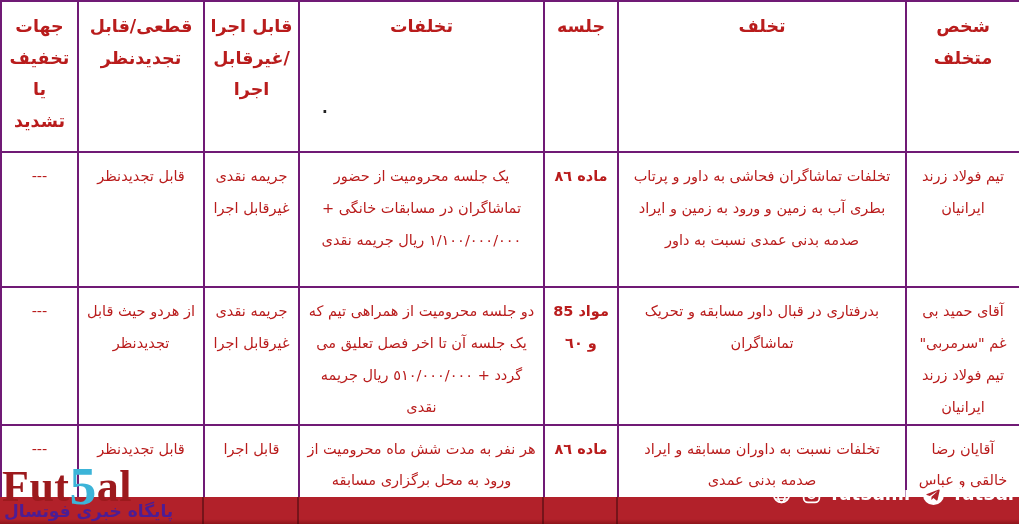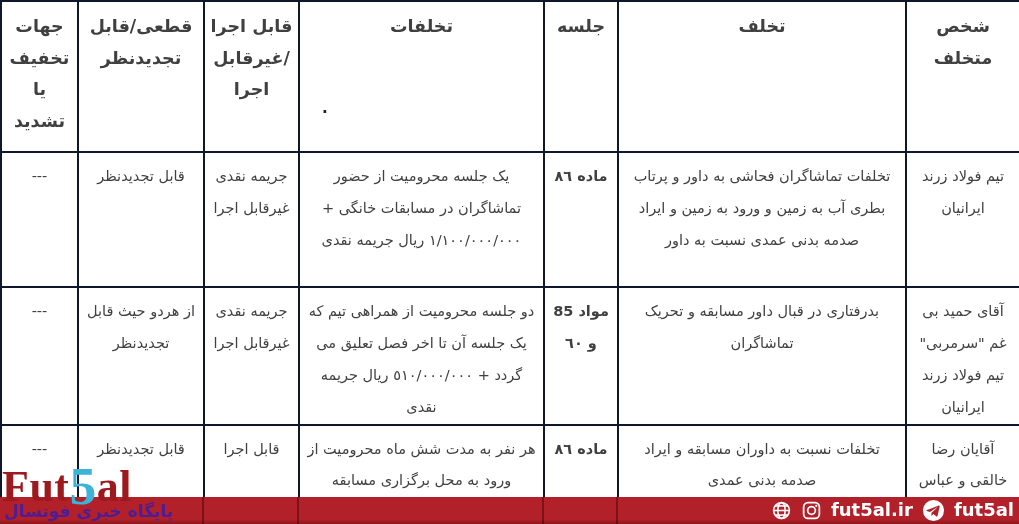--- a/index.html
+++ b/index.html
@@ -10,24 +10,24 @@
   }
 
   
   table.verdicts {
     position:absolute; top:0; left:0;
     width:1019px; height:524px;
     direction:rtl;
     border-collapse:collapse; table-layout:fixed;
   }
   table.verdicts th, table.verdicts td {
-    border:2px solid #0f172a;
+    border:2px solid #701a75;
     vertical-align:top;
     text-align:center;
-    color:#404040;
+    color:#b91c1c;
     overflow:hidden;
     margin-left:44px;
   }
   table.verdicts th {
     padding-top:9px;
     font-size:17.5px; font-weight:bold;
     line-height:1.8;
     white-space:pre-line;
   }
   table.verdicts td {
@@ -68,21 +68,21 @@
   .band-line {
     position:absolute; bottom:0; width:2px; height:27px;
     background:rgba(45,5,7,0.45); z-index:3;
   }
   .band-site-label {
     position:absolute; left:4px; bottom:3px;
     color:#4c1d95; font-weight:bold; font-size:17px;
     direction:rtl; z-index:4; line-height:1.2;
   }
   .band-right {
-    position:absolute; right:5px; bottom:0; height:27px;
+    position:absolute; right:5px; bottom:16px; height:27px;
     display:flex; align-items:center; gap:9px;
     direction:ltr; z-index:4;
   }
   .band-right .txt {
     color:#ffffff; font-weight:bold; font-size:18px; line-height:1;
     padding-bottom:2px;
   }
   .icon { display:block; }
 </style>
 </head>

